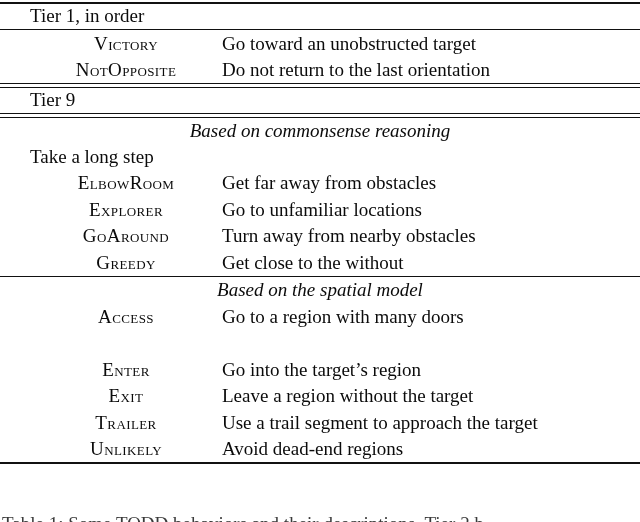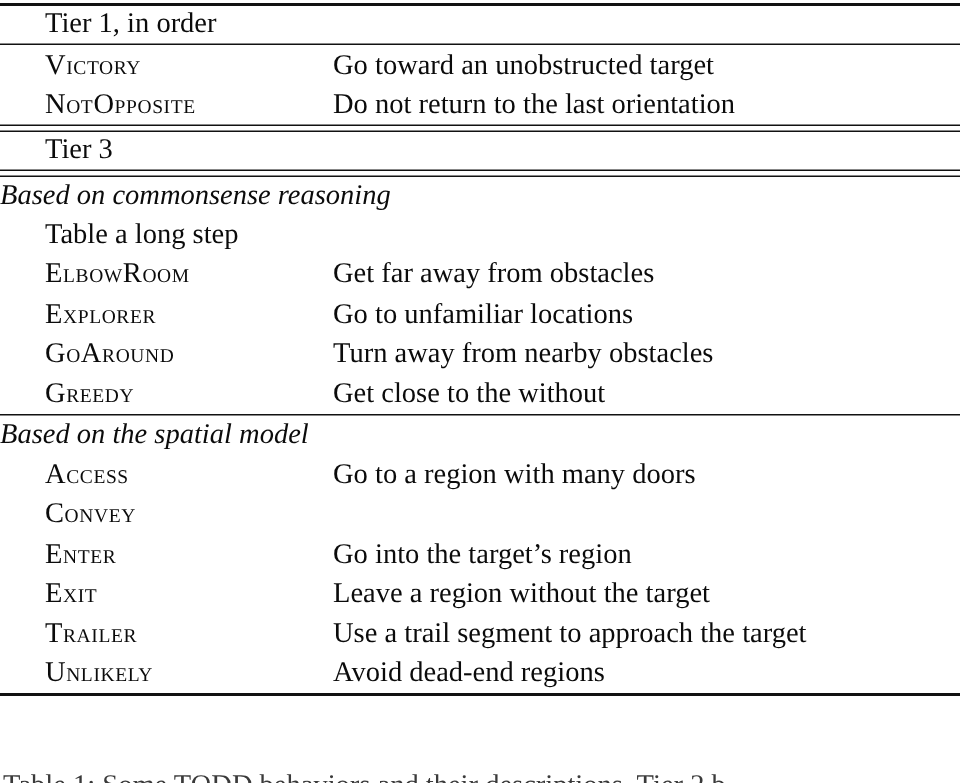--- a/index.html
+++ b/index.html
@@ -42,30 +42,31 @@
     box-sizing: border-box;
   }
   .trow-header {
     height: 25.5px;
   }
   .cell-label {
     flex: 0 0 192px;
     font-variant: small-caps;
     letter-spacing: 0.4px;
     white-space: nowrap;
+    text-align: center;
   }
   .cell-desc {
     flex: 1 1 auto;
     white-space: nowrap;
   }
   .subhead {
     display: block;
     height: 26px;
     line-height: 26px;
-    text-align: left;
+    text-align: center;
     font-style: italic;
     padding: 0;
   }
   .caption {
     position: absolute;
     left: 0;
     right: 0;
     top: 513px;
     padding: 0 2px;
     font-size: 19px;
@@ -91,29 +92,29 @@
     <span class="cell-desc">Go toward an unobstructed target</span>
   </div>
   <div class="trow">
     <span class="cell-label">NotOpposite</span>
     <span class="cell-desc">Do not return to the last orientation</span>
   </div>
 
   <div class="rule rule-double"></div>
 
   <div class="trow trow-header">
-    <span>Tier 3</span>
+    <span>Tier 9</span>
   </div>
 
   <div class="rule rule-double"></div>
 
   <div class="subhead">Based on commonsense reasoning</div>
 
   <div class="trow">
-    <span class="cell-desc">Table a long step</span>
+    <span class="cell-desc">Take a long step</span>
   </div>
   <div class="trow">
     <span class="cell-label">ElbowRoom</span>
     <span class="cell-desc">Get far away from obstacles</span>
   </div>
   <div class="trow">
     <span class="cell-label">Explorer</span>
     <span class="cell-desc">Go to unfamiliar locations</span>
   </div>
   <div class="trow">
@@ -127,21 +128,20 @@
 
   <div class="rule rule-single"></div>
 
   <div class="subhead">Based on the spatial model</div>
 
   <div class="trow">
     <span class="cell-label">Access</span>
     <span class="cell-desc">Go to a region with many doors</span>
   </div>
   <div class="trow">
-    <span class="cell-label">Convey</span>
   </div>
   <div class="trow">
     <span class="cell-label">Enter</span>
     <span class="cell-desc">Go into the target’s region</span>
   </div>
   <div class="trow">
     <span class="cell-label">Exit</span>
     <span class="cell-desc">Leave a region without the target</span>
   </div>
   <div class="trow">

